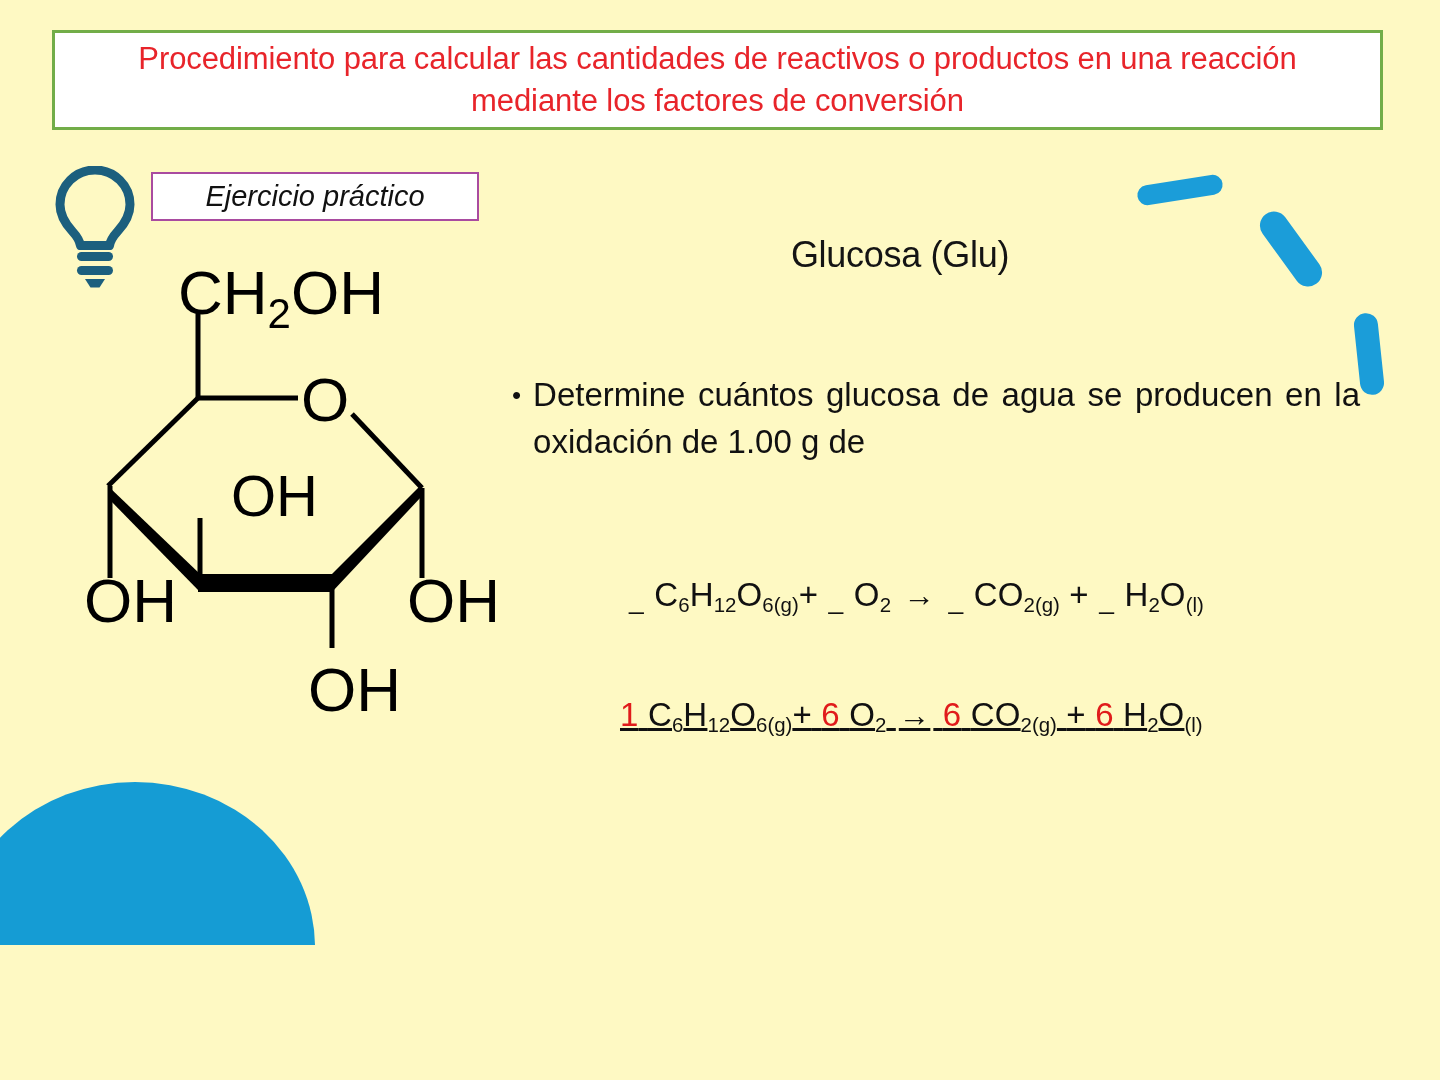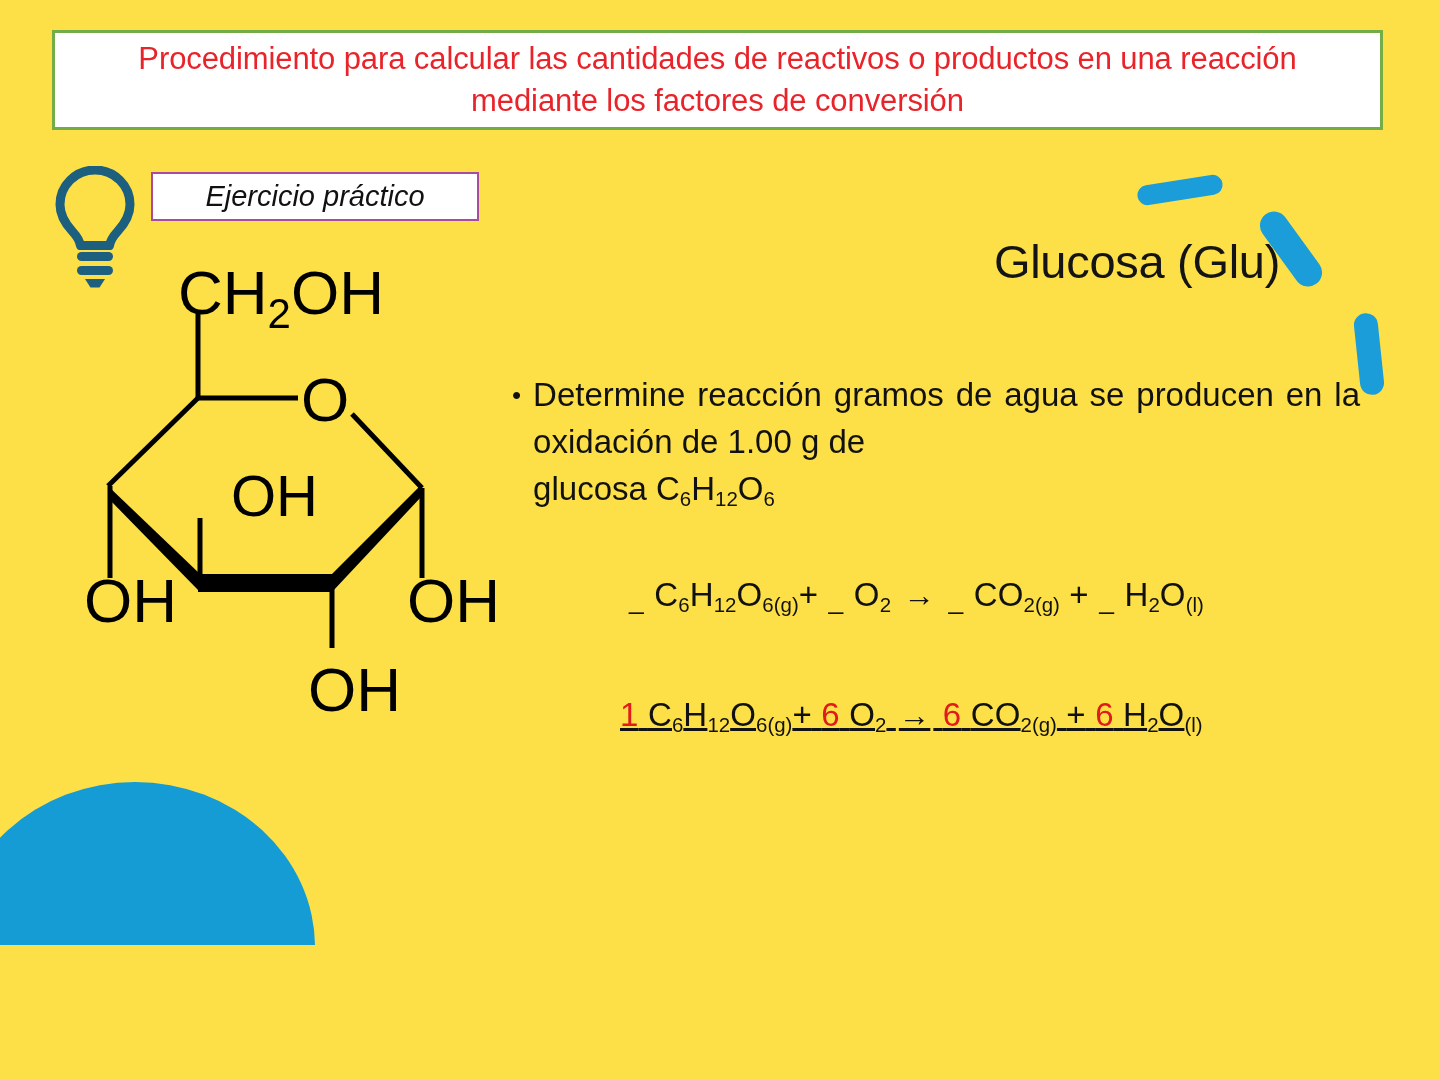--- a/index.html
+++ b/index.html
@@ -15,21 +15,21 @@
     font-family: "Liberation Sans", sans-serif;
     -webkit-font-smoothing: antialiased;
   }
 
   
   #slide {
     position: absolute;
     left: 0; top: 0;
     width: 1440px;
     height: 1080px;
-    background: #fde047;
+    background: #fef9c3;
   }
 
   
   .deco-dome {
     position: absolute;
     left: -45px;
     top: 782px;
     width: 360px;
     height: 330px;
     background: #159CD4;
@@ -125,22 +125,22 @@
     width: 480px;
     height: 490px;
   }
 
   
   #compound-title {
     position: absolute;
     left: 520px;
     top: 234px;
     width: 760px;
-    text-align: right;
-    font-size: 47px;
+    text-align: center;
+    font-size: 36px;
     color: #141414;
     font-family: "Liberation Sans", sans-serif;
     letter-spacing: -0.3px;
   }
 
   #question-block {
     position: absolute;
     left: 512px;
     top: 372px;
     width: 848px;
@@ -259,23 +259,22 @@
         <text x="248" y="455" font-size="62" text-anchor="start">OH</text>
       </g>
     </svg>
   </div>
 
   <div id="compound-title">Glucosa (Glu)</div>
 
   <div id="question-block">
     <span id="question-bullet">•</span>
     <div id="question-text">
-      <span>Determine reacción gramos de agua se</span>
+      <span>Determine cuántos glucosa de agua se</span>
       <span>producen en la oxidación de 1.00 g de</span>
-      <span class="last-line"><span>glucosa C</span><sub style="font-size:0.62em;vertical-align:-0.30em">6</sub><span>H</span><sub style="font-size:0.62em;vertical-align:-0.30em">12</sub><span>O</span><sub style="font-size:0.62em;vertical-align:-0.30em">6</sub></span>
     </div>
   </div>
 
   <div class="equation" id="equation-unbalanced">
     <span class="blank">_</span>
     <span><span>C</span><sub>6</sub><span>H</span><sub>12</sub><span>O</span><sub>6(g)</sub></span><span>+</span>
     <span class="blank">_</span>
     <span><span>O</span><sub>2</sub></span>
     <span class="arrow">→</span>
     <span class="blank">_</span>

